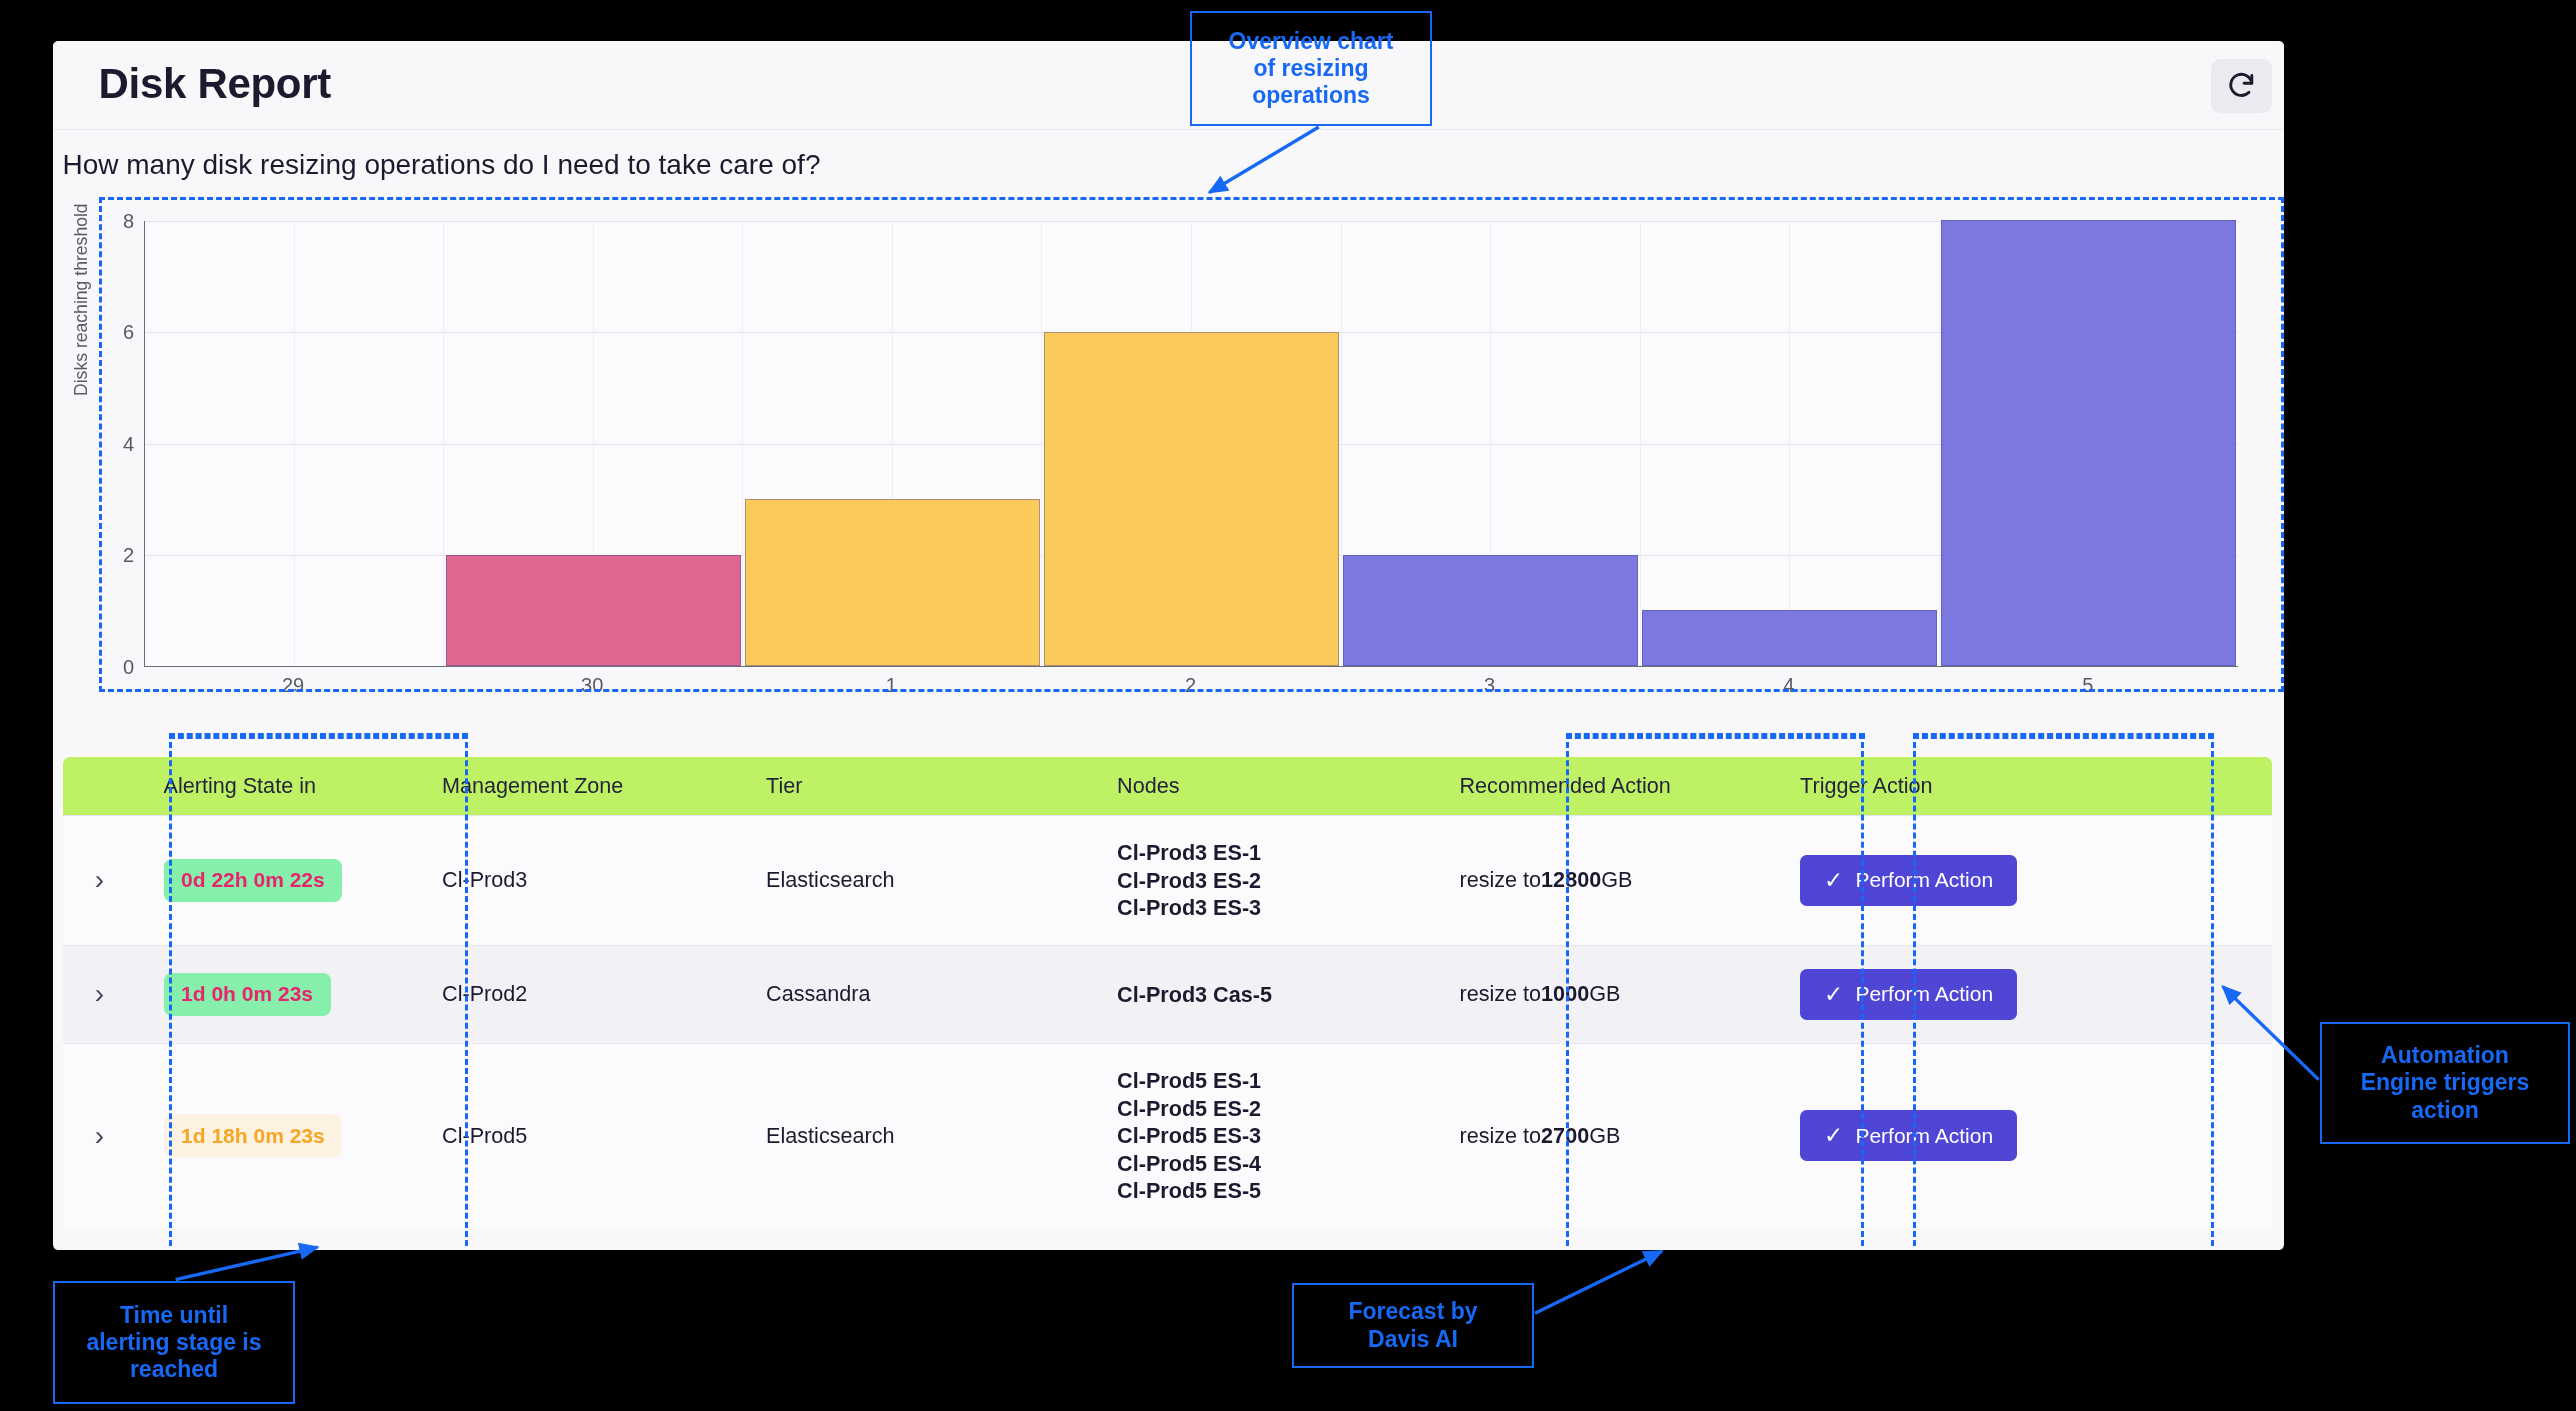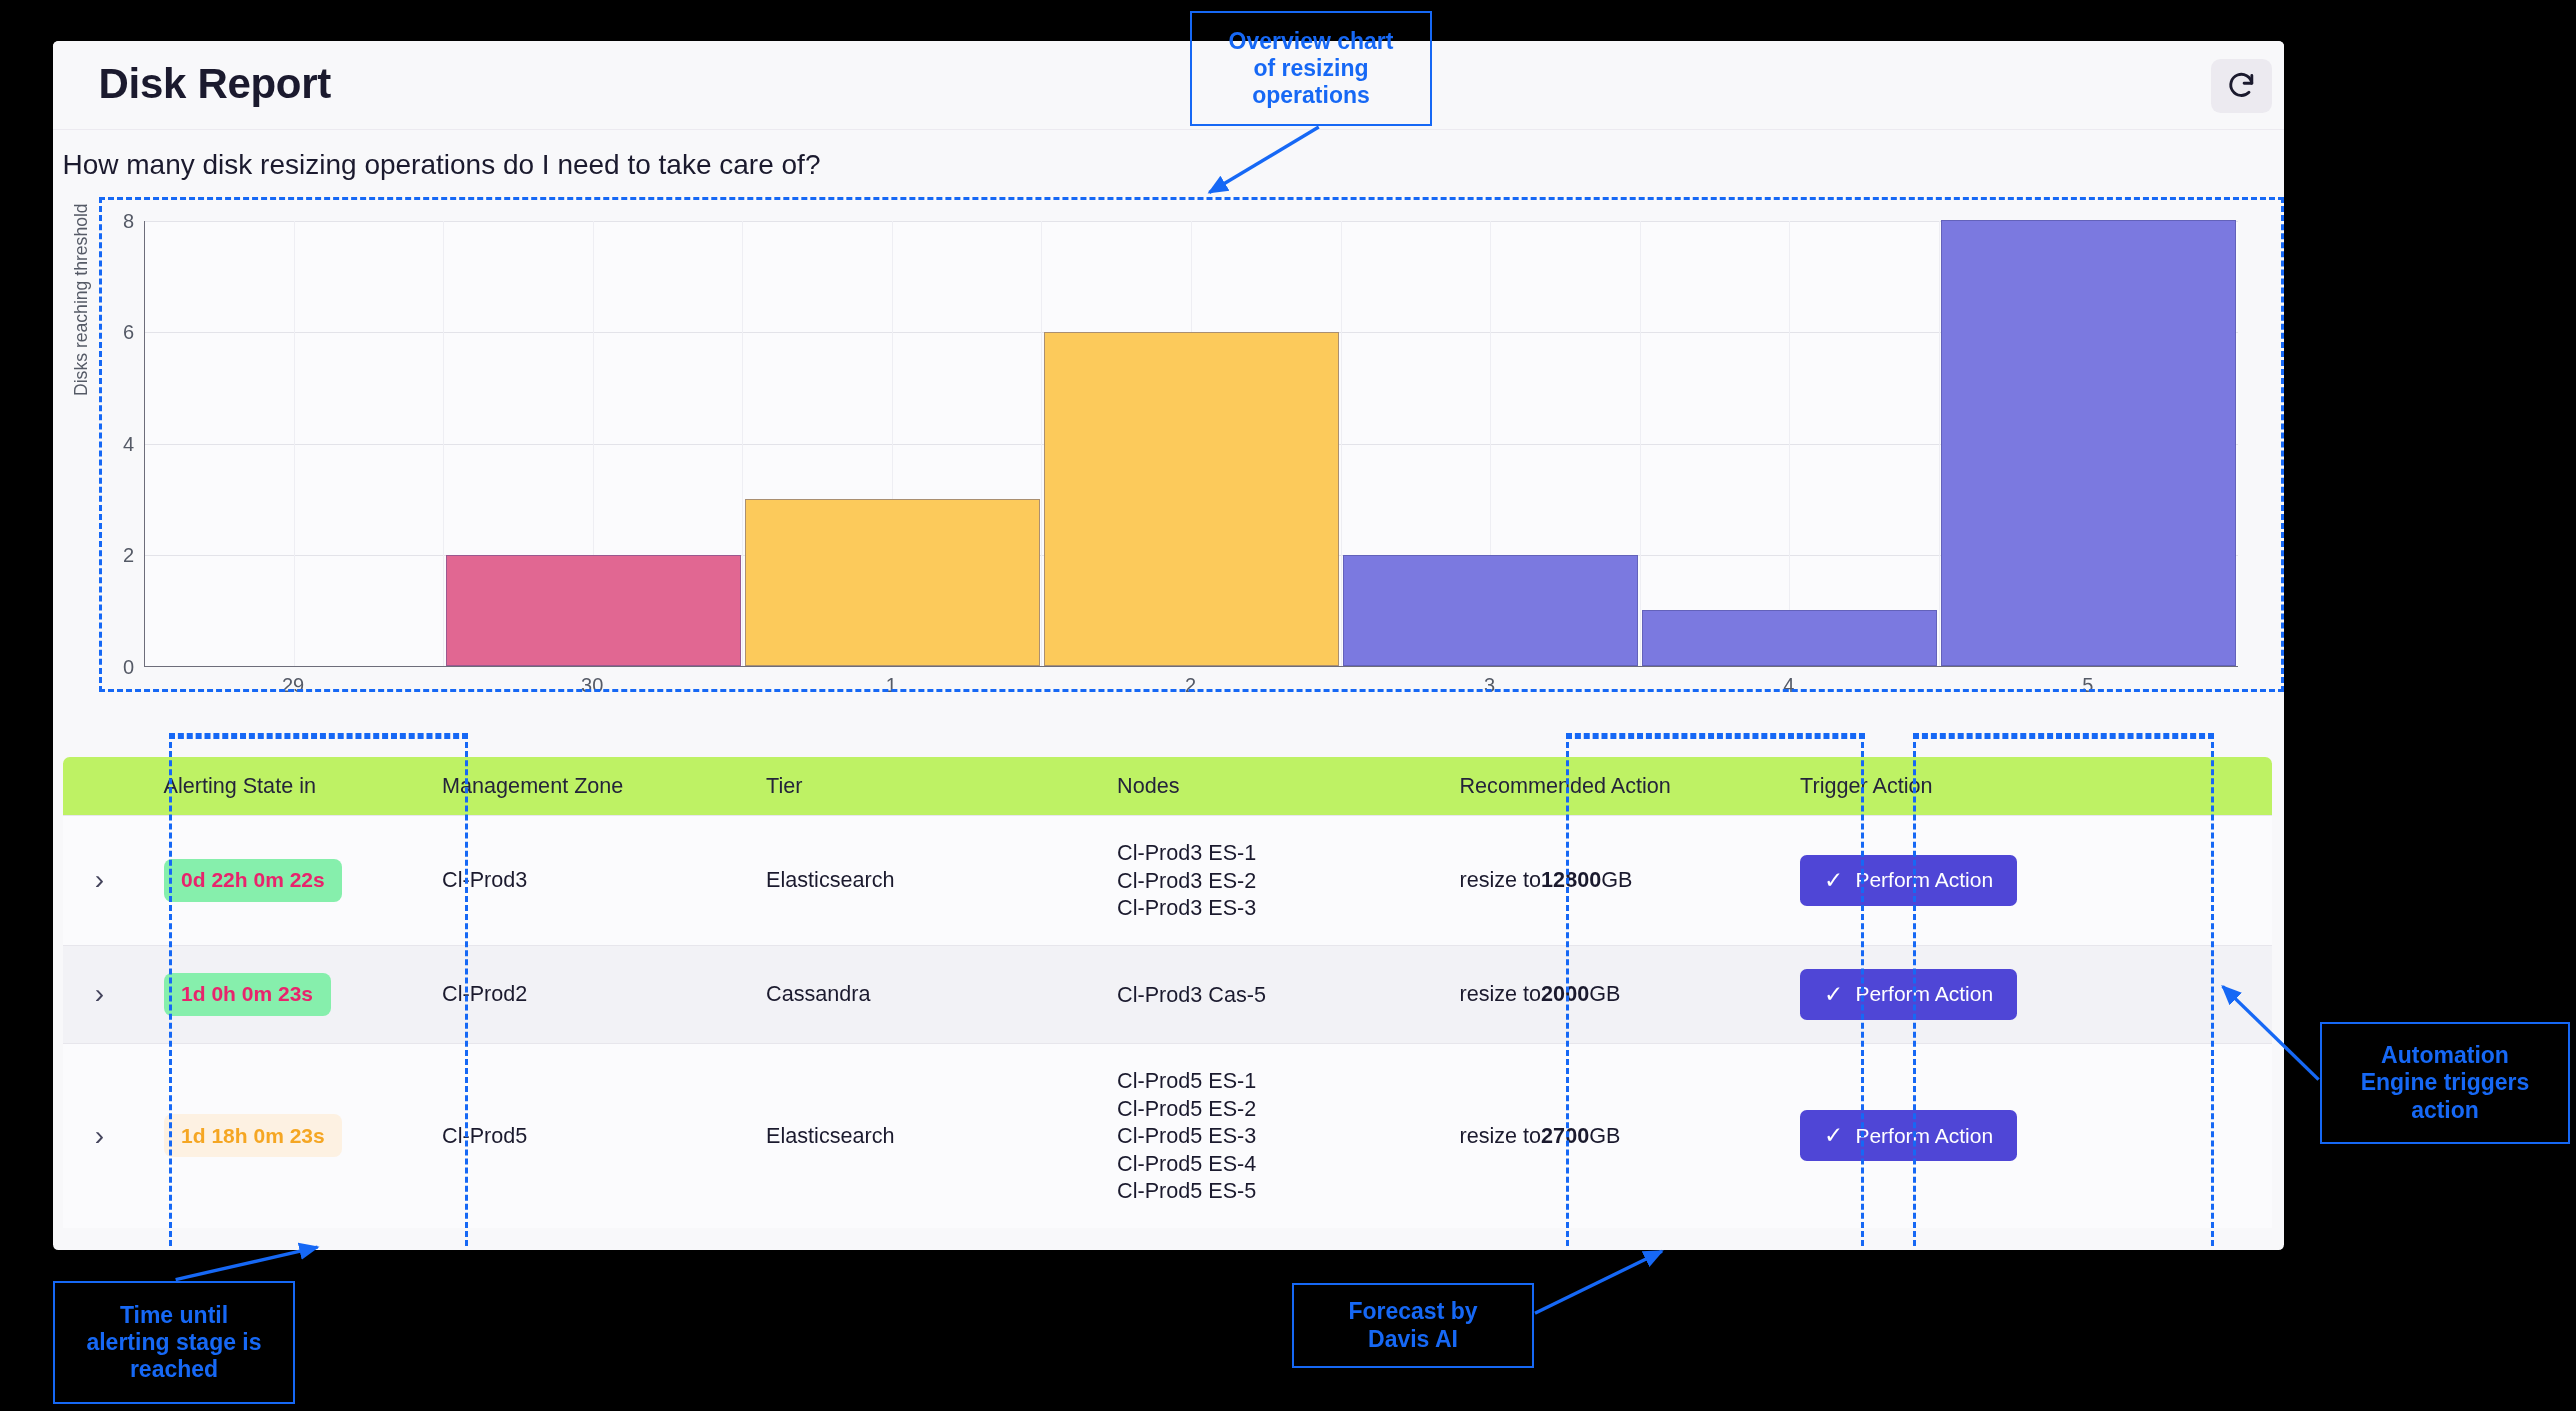--- a/index.html
+++ b/index.html
@@ -131,21 +131,21 @@
 
   .badge {
     display: inline-block;
     padding: 9.5px 17.6px;
     border-radius: 8px;
     font-size: 21px; font-weight: bold;
   }
   .badge.crit { background: #86efac; color: #e8246c; }
   .badge.warn { background: #fdf1e2; color: #f5a623; }
 
-  .nodes-list { line-height: 1.28; }
+  .nodes-list { line-height: 1.28; font-weight: bold; }
   .rec-strong { font-weight: bold; }
 
   .perform-btn {
     display: flex; align-items: center; gap: 12px;
     background: #4f46d6;
     color: #ffffff;
     border: none; border-radius: 6.8px;
     padding: 13.5px 24px;
     font-size: 21px;
     cursor: pointer;
@@ -300,21 +300,21 @@
             <div class="c-alert" style="padding: 23px 0px 23px 27px;">
               <span class="badge crit">1d 0h 0m 23s</span>
             </div>
             <div class="c-mz td" style="padding: 23px 0px 23px 21.6px;">Cl-Prod2</div>
             <div class="c-tier td" style="padding: 23px 0px 23px 21.6px;">Cassandra</div>
             <div class="c-nodes td" style="padding: 23px 0px 23px 21.6px;">
               <div class="nodes-list" style="white-space: pre-line;">Cl-Prod3 Cas-5</div>
             </div>
             <div class="c-rec td" style="padding: 23px 0px 23px 19px;">
               <span>resize to </span>
-              <span class="rec-strong">2000</span>
+              <span class="rec-strong">1000</span>
               <span> GB</span>
             </div>
             <div class="c-trig" style="padding: 23px 0px 23px 21.6px;">
               <button class="perform-btn">
                 <span class="check">✓</span>
                 <span>Perform Action</span>
               </button>
             </div>
           </div>
           <div class="trow">

